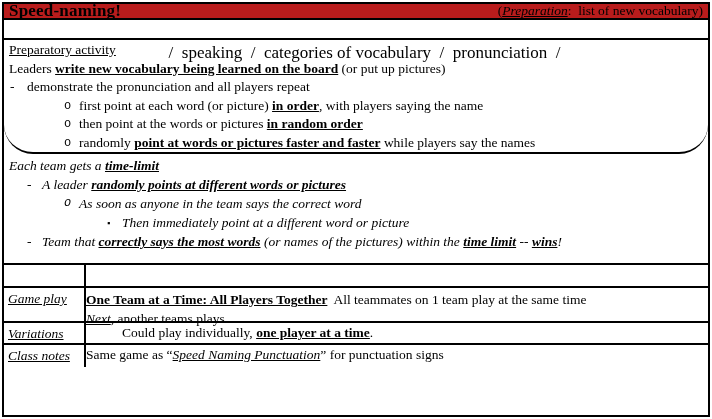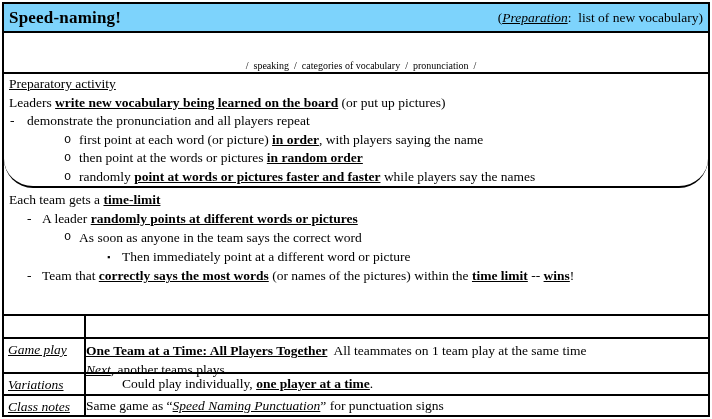--- a/index.html
+++ b/index.html
@@ -1,30 +1,30 @@
 <!DOCTYPE html>
 <html><head>
 <meta charset="utf-8">
 <style>
   html,body{margin:0;padding:0;background:#ffffff;}
   body{width:712px;height:419px;font-family:"Liberation Serif","DejaVu Serif",serif;color:#000;}
   .doc{margin:2px;width:708px;height:415px;border:2px solid #000;box-sizing:border-box;background:#fff;overflow:hidden;}
   .row{box-sizing:border-box;border-bottom:2px solid #000;}
   .row:last-child{border-bottom:none;}
 
-  .header-row{height:29px;background:#7dd3fc;display:flex;justify-content:space-between;align-items:center;padding:0 5px;}
+  .header-row{height:16px;background:#b91c1c;display:flex;justify-content:space-between;align-items:center;padding:0 5px;}
   .title{font-weight:bold;font-size:17px;letter-spacing:0.2px;}
   .prep{font-size:13.5px;white-space:pre;}
 
-  .tags-row{height:41px;text-align:center;font-size:10px;line-height:22px;white-space:pre;}
+  .tags-row{height:20px;text-align:center;font-size:17px;line-height:22px;white-space:pre;}
 
   .section{font-size:13.5px;}
   .prep-sec{height:114px;padding-top:1px;border-radius:29px;}
   .prep-sec .line{line-height:18.5px;}
-  .team-sec{height:128px;padding-top:2px;}
+  .team-sec{height:111px;padding-top:2px;font-style:italic;}
   .team-sec .line{line-height:19px;}
 
   .line{position:relative;white-space:pre;}
   .ind-a{padding-left:5px;}
   .ind-b{padding-left:23px;}
   .ind-b .bullet{left:6px;}
   .ind-c{padding-left:38px;}
   .ind-c .bullet{left:23px;}
   .ind-d{padding-left:75px;}
   .ind-d .bullet{left:60px;font-family:"Liberation Mono","DejaVu Sans Mono",monospace;font-size:12px;}

